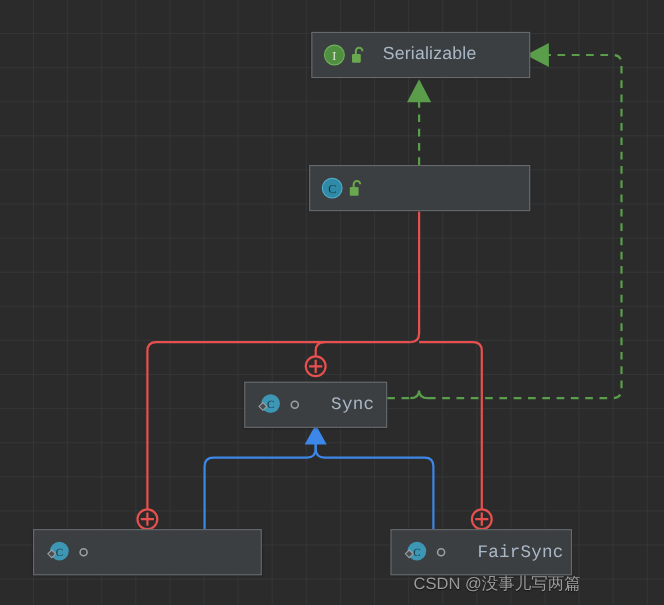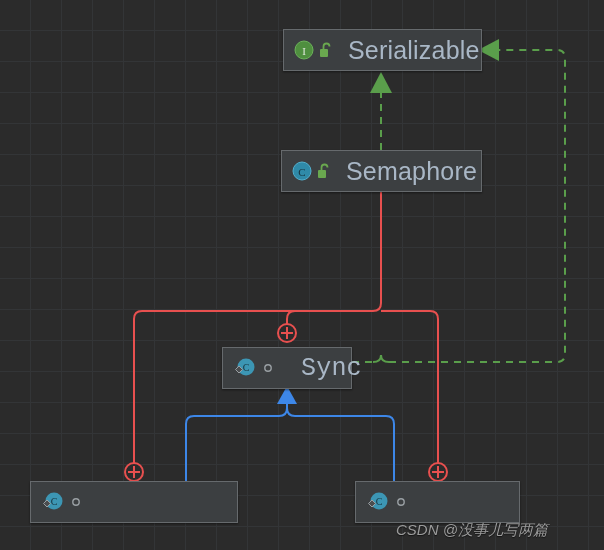--- a/index.html
+++ b/index.html
@@ -38,21 +38,21 @@
     height: 42px;
     box-shadow: 0 1px 2px rgba(0,0,0,0.45);
   }
   .node .icons {
     display: flex;
     align-items: center;
     flex: 0 0 auto;
   }
   .node .label {
     color: #a9b7c6;
-    font-size: 25px;
+    font-size: 16px;
     white-space: nowrap;
     margin-left: 14px;
     letter-spacing: 0.2px;
   }
   .node.has-gap .label { margin-left: 26px; font-family: Liberation Mono, monospace; }
 
   .ico { display: block; }
   .ico + .ico { margin-left: 4px; }
 
   .watermark {
@@ -133,21 +133,20 @@
       <svg class="ico" width="20" height="20" viewBox="0 0 20 20">
         <circle cx="10" cy="10" r="9" fill="#2f8aa8"></circle>
         <circle cx="10" cy="10" r="9" fill="none" stroke="#53b0ce" stroke-width="1"></circle>
         <text x="10" y="14.5" text-anchor="middle" font-family="Liberation Serif, serif" font-size="11" fill="#16343f">C</text>
       </svg>
       <svg class="ico" width="16" height="18" viewBox="0 0 16 18">
         <path d="M5.5 8 V5.5 a3 3 0 0 1 6 0" fill="none" stroke="#6aa84f" stroke-width="1.8"></path>
         <rect x="2" y="8" width="8" height="8" rx="1" fill="#6aa84f"></rect>
       </svg>
     </span>
-    <span class="label">Semaphore</span>
   </div>
 
   <div class="node has-gap" style="left:222px; top:347px; width:130px;">
     <span class="icons">
       <svg class="ico" width="24" height="22" viewBox="0 0 24 22">
         <circle cx="13" cy="10" r="8.5" fill="#3c96b4"></circle>
         <text x="13" y="14" text-anchor="middle" font-family="Liberation Serif, serif" font-size="10" fill="#16343f">C</text>
         <path d="M6 9 L9.5 12.5 L6 16 L2.5 12.5 Z" fill="#4a4d4f" stroke="#9aa0a4" stroke-width="1"></path>
       </svg>
       <svg class="ico" width="14" height="14" viewBox="0 0 14 14">
@@ -174,17 +173,18 @@
     <span class="icons">
       <svg class="ico" width="24" height="22" viewBox="0 0 24 22">
         <circle cx="13" cy="10" r="8.5" fill="#3c96b4"></circle>
         <text x="13" y="14" text-anchor="middle" font-family="Liberation Serif, serif" font-size="10" fill="#16343f">C</text>
         <path d="M6 9 L9.5 12.5 L6 16 L2.5 12.5 Z" fill="#4a4d4f" stroke="#9aa0a4" stroke-width="1"></path>
       </svg>
       <svg class="ico" width="14" height="14" viewBox="0 0 14 14">
         <circle cx="7" cy="7" r="3.2" fill="none" stroke="#9aa0a4" stroke-width="1.4"></circle>
       </svg>
     </span>
+    <span class="label">FairSync</span>
   </div>
 
-  <div class="watermark" style="left:396px; top:521px;font-style:italic;">CSDN @没事儿写两篇</div>
+  <div class="watermark" style="left:376px; top:521px;">CSDN @没事儿写两篇</div>
 
 </div>
 
 </body></html>

